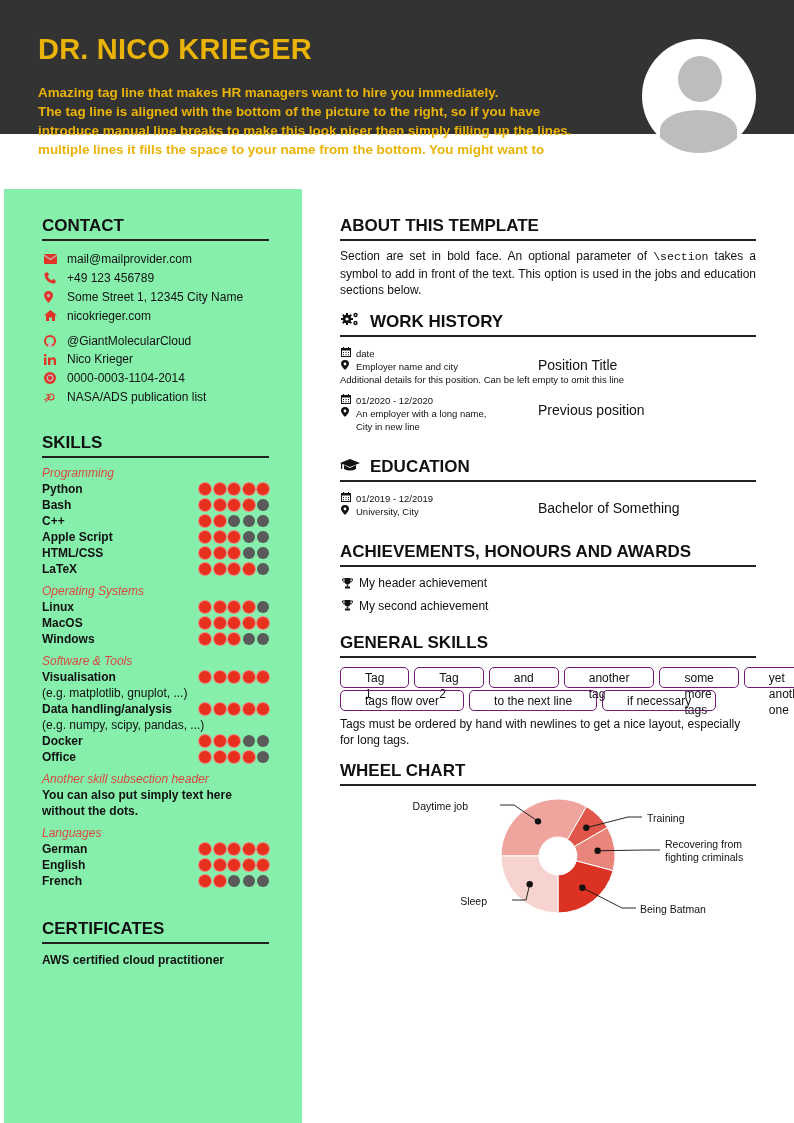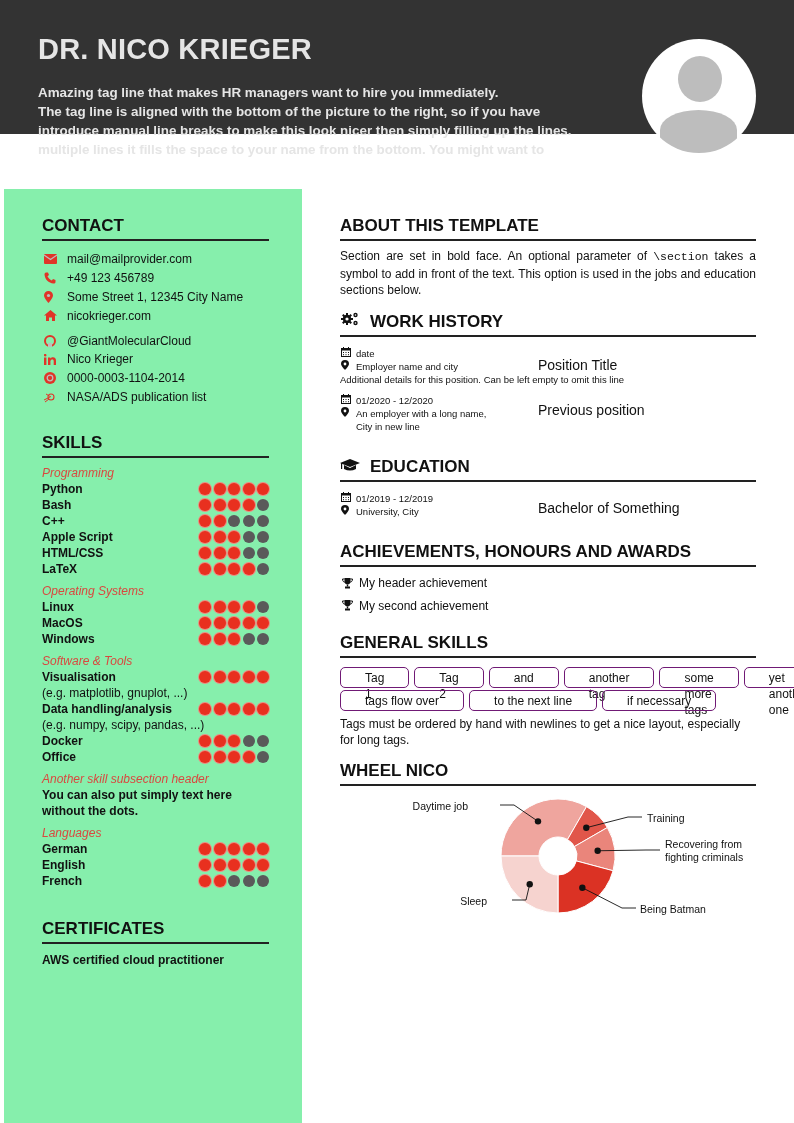--- a/index.html
+++ b/index.html
@@ -1,17 +1,17 @@
 <!DOCTYPE html>
 <html><head>
 <meta charset="utf-8">
 <style>
   * { box-sizing: border-box; margin: 0; padding: 0; }
   body { width: 794px; height: 1123px; font-family: "Liberation Sans", "DejaVu Sans", sans-serif; color: #111; background: #fff; position: relative; overflow: hidden; }
-  .header { position: absolute; left: 0; top: 0; width: 794px; height: 134px; background: #333333; color: #e5e5e5; }
+  .header { position: absolute; left: 0; top: 0; width: 794px; height: 134px; background: #333333; color: #eab308; }
   .header .name { position: absolute; left: 38px; top: 33px; font-size: 29px; font-weight: bold; letter-spacing: 0.2px; }
   .header .tagline { position: absolute; left: 38px; top: 83px; width: 580px; font-size: 13.4px; font-weight: bold; line-height: 19px; }
   .header .tagline div { white-space: nowrap; }
   .avatar { position: absolute; left: 642px; top: 39px; width: 114px; height: 114px; border-radius: 50%; background: #fff; overflow: hidden; }
   .avatar .head { position: absolute; left: 36px; top: 17px; width: 44px; height: 46px; border-radius: 50%; background: #bdbdbd; }
   .avatar .body { position: absolute; left: 18px; top: 71px; width: 77px; height: 50px; border-radius: 50% 50% 0 0 / 40% 40% 0 0; background: #bdbdbd; }
 
   .sidebar { position: absolute; left: 4px; top: 189px; width: 302px; height: 1100px; background: #86efac; }
   .main { position: absolute; left: 302px; top: 189px; width: 492px; height: 934px; background: #fff; }
 
@@ -513,21 +513,21 @@
         <div style="display: flex; gap: 5px; margin-top: 2px;">
           <span class="tag">tags flow over</span>
           <span class="tag">to the next line</span>
           <span class="tag">if necessary</span>
         </div>
       </div>
     <div style="font-size:12px;line-height:16px;margin-top:5px;">Tags must be ordered by hand with newlines to get a nice layout, especially for long tags.</div>
   </div>
 
   <div class="main-sec" style="top:572px;">
-    <div class="sec-title">WHEEL NICO</div>
+    <div class="sec-title">WHEEL CHART</div>
     <div style="position:relative;height:140px;margin-top:6px;" id="chart">
         <svg width="416" height="140" style="position:absolute;left:0;top:0;">
           <path d="M161,63.99999999999999 A57,57 0 0 1 246.5,14.636551984286996 L227.5,47.54551732809566 A19,19 0 0 0 199,64 Z" fill="#efa59e" stroke="#fff" stroke-width="1"></path>
           <path d="M246.5,14.636551984286996 A57,57 0 0 1 267.363448015713,35.49999999999999 L234.45448267190434,54.5 A19,19 0 0 0 227.5,47.54551732809566 Z" fill="#e1564a" stroke="#fff" stroke-width="1"></path>
           <path d="M267.363448015713,35.49999999999999 A57,57 0 0 1 273.0577720984769,78.75268557084367 L236.35259069949228,68.91756185694788 A19,19 0 0 0 234.45448267190434,54.5 Z" fill="#ea857b" stroke="#fff" stroke-width="1"></path>
           <path d="M273.0577720984769,78.75268557084367 A57,57 0 0 1 218,121 L218,83 A19,19 0 0 0 236.35259069949228,68.91756185694788 Z" fill="#db3224" stroke="#fff" stroke-width="1"></path>
           <path d="M218,121 A57,57 0 0 1 161,64 L199,64 A19,19 0 0 0 218,83 Z" fill="#f6d3cf" stroke="#fff" stroke-width="1"></path>
           <polyline points="198,29.358983848622458 174,13 160,13" fill="none" stroke="#111" stroke-width="0.9"></polyline>
           <circle cx="198" cy="29.358983848622458" r="3.2" fill="#111"></circle>
           <polyline points="246.2842712474619,35.71572875253809 288,25 302,25" fill="none" stroke="#111" stroke-width="0.9"></polyline>

